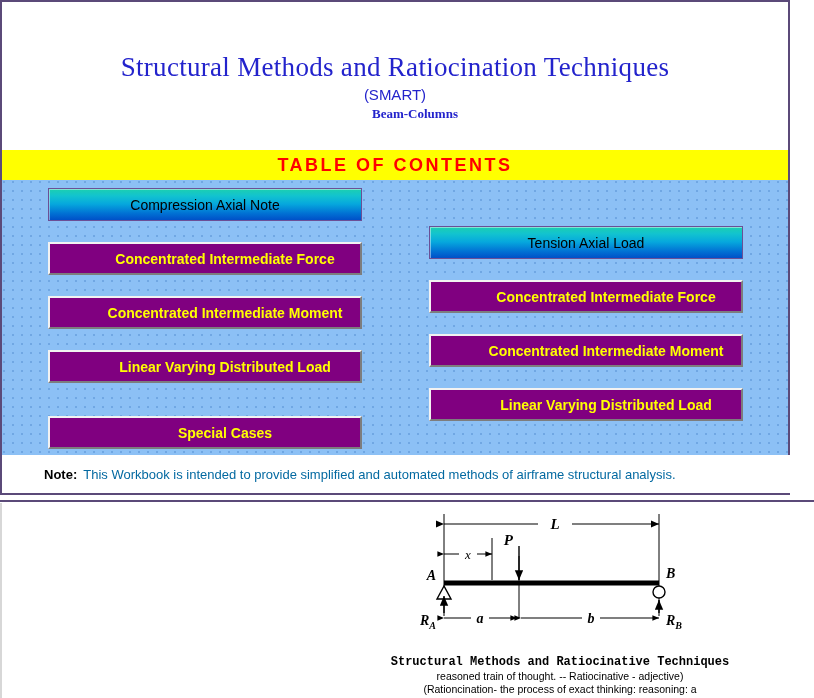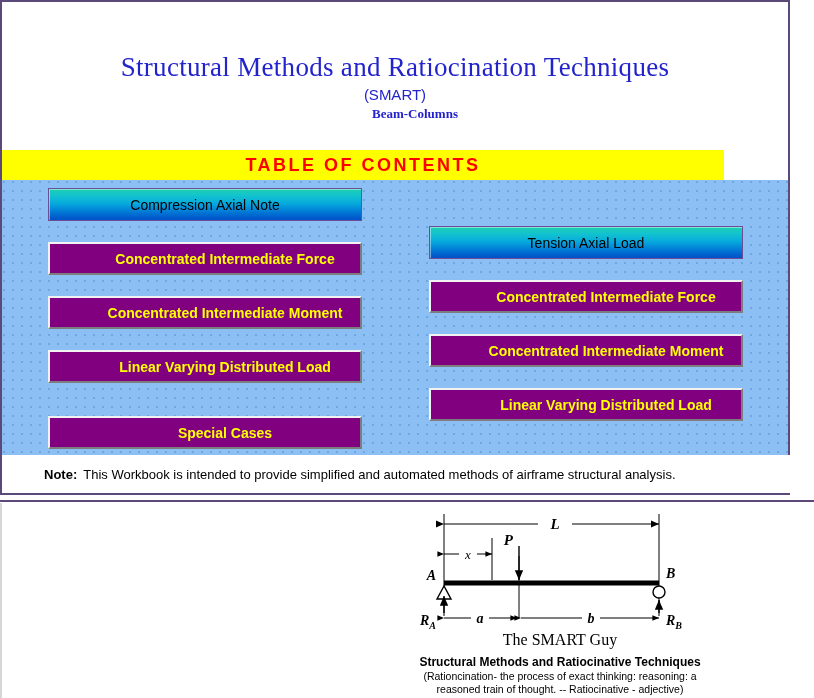--- a/index.html
+++ b/index.html
@@ -77,21 +77,21 @@
     font-weight: bold;
     color: #2323cc;
     padding-left: 40px;
   }
 
   
   .toc-banner {
     position: absolute;
     left: 2px;
     top: 150px;
-    width: 722px;
+    width: 786px;
     height: 30px;
     background: #ffff00;
     display: flex;
     align-items: center;
     justify-content: center;
   }
   .toc-banner-label {
     font-family: "Liberation Sans", sans-serif;
     font-size: 18px;
     font-weight: bold;
@@ -183,21 +183,21 @@
   .note-label {
     font-family: "Liberation Sans", sans-serif;
     font-size: 13px;
     font-weight: bold;
     color: #000000;
     margin-right: 6px;
   }
   .note-text {
     font-family: "Liberation Sans", sans-serif;
     font-size: 13px;
-    color: #000000;
+    color: #0369a1;
   }
 
   
   .divider {
     position: absolute;
     left: 0px;
     top: 500px;
     width: 814px;
     height: 2px;
     background: #5b4a79;
@@ -246,21 +246,21 @@
     font-family: "Liberation Serif", serif;
     font-size: 16px;
     color: #000000;
   }
   .caption-bold {
     position: absolute;
     left: 380px;
     top: 152px;
     width: 360px;
     text-align: center;
-    font-family: Liberation Sans, sans-serif;
+    font-family: Liberation Mono, monospace;
     font-size: 12px;
     font-weight: bold;
     color: #000000;
   }
   .caption-small {
     position: absolute;
     left: 390px;
     top: 167px;
     width: 340px;
     text-align: center;
@@ -393,22 +393,21 @@
 
         <line x1="44" y1="110" x2="117" y2="110" stroke="#000" stroke-width="1.1" marker-start="url(#arS)" marker-end="url(#arS)"></line>
         <line x1="121" y1="110" x2="259" y2="110" stroke="#000" stroke-width="1.1" marker-start="url(#arS)" marker-end="url(#arS)"></line>
         <rect x="71" y="102" width="18" height="15" fill="#fff"></rect>
         <text x="80" y="115" font-family="Liberation Serif, serif" font-size="14" font-style="italic" font-weight="bold" text-anchor="middle" fill="#000">a</text>
         <rect x="182" y="102" width="18" height="15" fill="#fff"></rect>
         <text x="191" y="115" font-family="Liberation Serif, serif" font-size="14" font-style="italic" font-weight="bold" text-anchor="middle" fill="#000">b</text>
       </svg>
     </div>
 
-    <div class="caption-smartguy">The SMART Guy</div>
     <div class="caption-bold">Structural Methods and Ratiocinative Techniques</div>
     <div class="caption-small">
+      <div>reasoned train of thought.  -- Ratiocinative - adjective)</div>
       <div>(Rationcination- the process of exact thinking: reasoning: a</div>
-      <div>reasoned train of thought.  -- Ratiocinative - adjective)</div>
     </div>
 
   </div>
 
 </div>
 
 </body></html>

